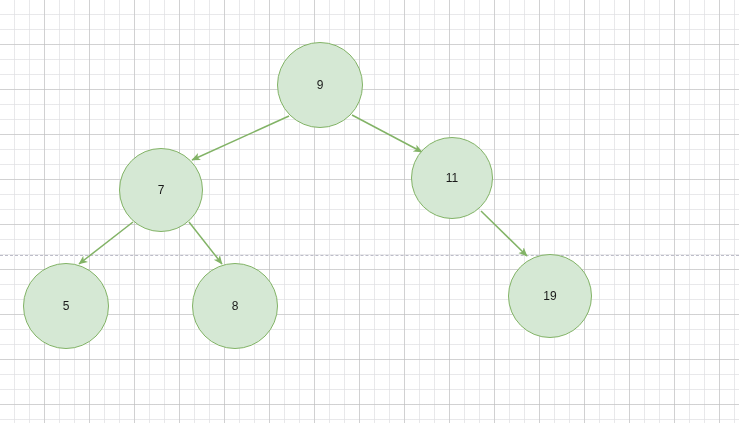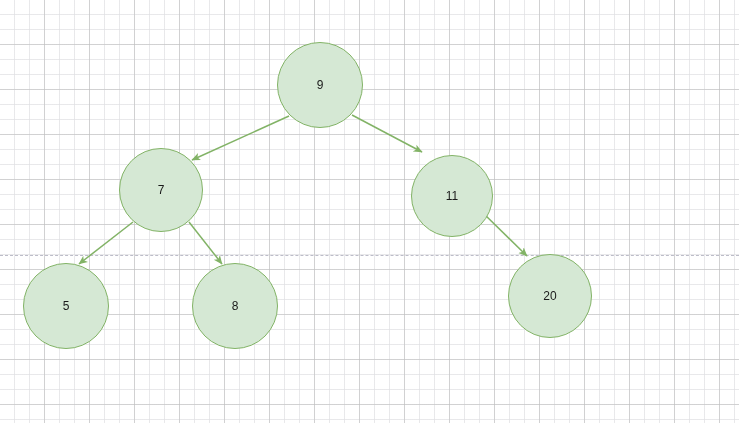--- a/index.html
+++ b/index.html
@@ -93,29 +93,29 @@
   </svg>
 
   <div class="node" style="left:277px; top:42px; width:86px; height:86px;">
     <span class="node-label">9</span>
   </div>
 
   <div class="node" style="left:119px; top:148px; width:84px; height:84px;">
     <span class="node-label">7</span>
   </div>
 
-  <div class="node" style="left:411px; top:155px; width:82px; height:82px;">
+  <div class="node" style="left:411px; top:137px; width:82px; height:82px;">
     <span class="node-label">11</span>
   </div>
 
   <div class="node" style="left:23px; top:263px; width:86px; height:86px;">
     <span class="node-label">5</span>
   </div>
 
   <div class="node" style="left:192px; top:263px; width:86px; height:86px;">
     <span class="node-label">8</span>
   </div>
 
   <div class="node" style="left:508px; top:254px; width:84px; height:84px;">
-    <span class="node-label">20</span>
+    <span class="node-label">19</span>
   </div>
 
 </div>
 
 </body></html>

